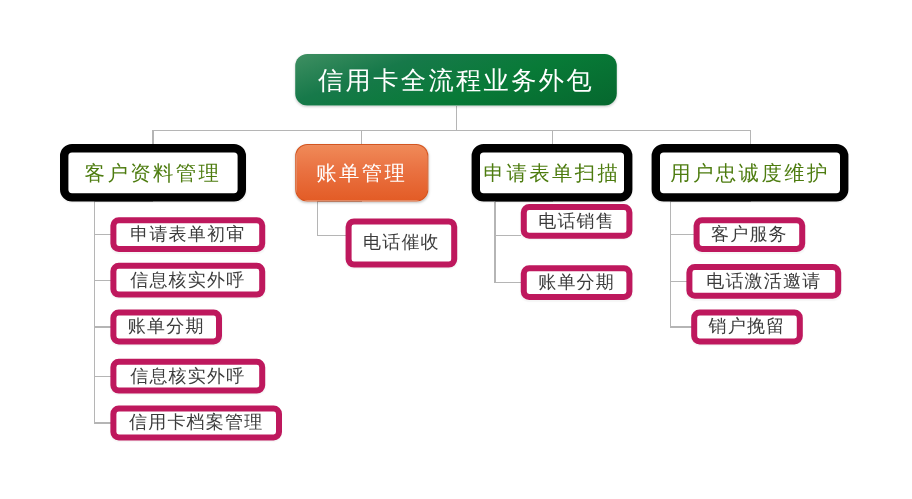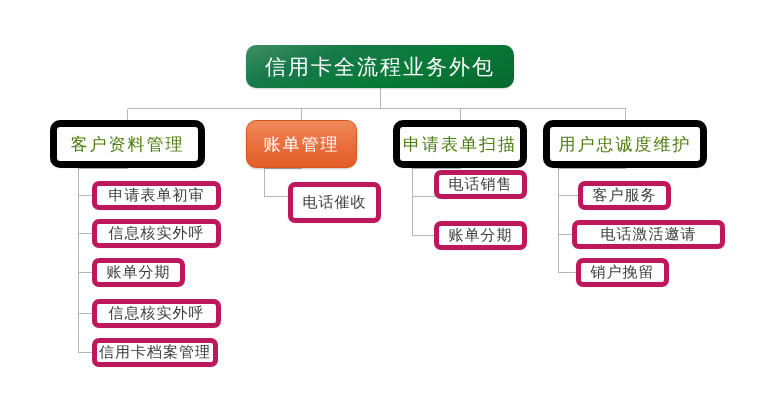--- a/index.html
+++ b/index.html
@@ -150,38 +150,38 @@
   </div>
   <div class="node lvl3" style="left:92px; top:219px; width:129px; height:29px;">
     <span>信息核实外呼</span>
   </div>
   <div class="node lvl3" style="left:92px; top:258px; width:93px; height:29px;">
     <span>账单分期</span>
   </div>
   <div class="node lvl3" style="left:92px; top:299px; width:129px; height:29px;">
     <span>信息核实外呼</span>
   </div>
-  <div class="node lvl3" style="left:92px; top:338px; width:126px; height:29px;">
+  <div class="node lvl3" style="left:92px; top:338px; width:143px; height:29px;">
     <span>信用卡档案管理</span>
   </div>
 
   <div class="node lvl3" style="left:288px; top:182px; width:93px; height:41px;">
     <span>电话催收</span>
   </div>
 
   <div class="node lvl3" style="left:434px; top:170px; width:93px; height:29px;">
     <span>电话销售</span>
   </div>
   <div class="node lvl3" style="left:434px; top:221px; width:93px; height:29px;">
     <span>账单分期</span>
   </div>
 
   <div class="node lvl3" style="left:578px; top:181px; width:93px; height:29px;">
     <span>客户服务</span>
   </div>
-  <div class="node lvl3" style="left:572px; top:220px; width:153px; height:29px;">
+  <div class="node lvl3" style="left:572px; top:220px; width:129px; height:29px;">
     <span>电话激活邀请</span>
   </div>
   <div class="node lvl3" style="left:576px; top:258px; width:93px; height:29px;">
     <span>销户挽留</span>
   </div>
 
 </div>
 
 </body></html>

